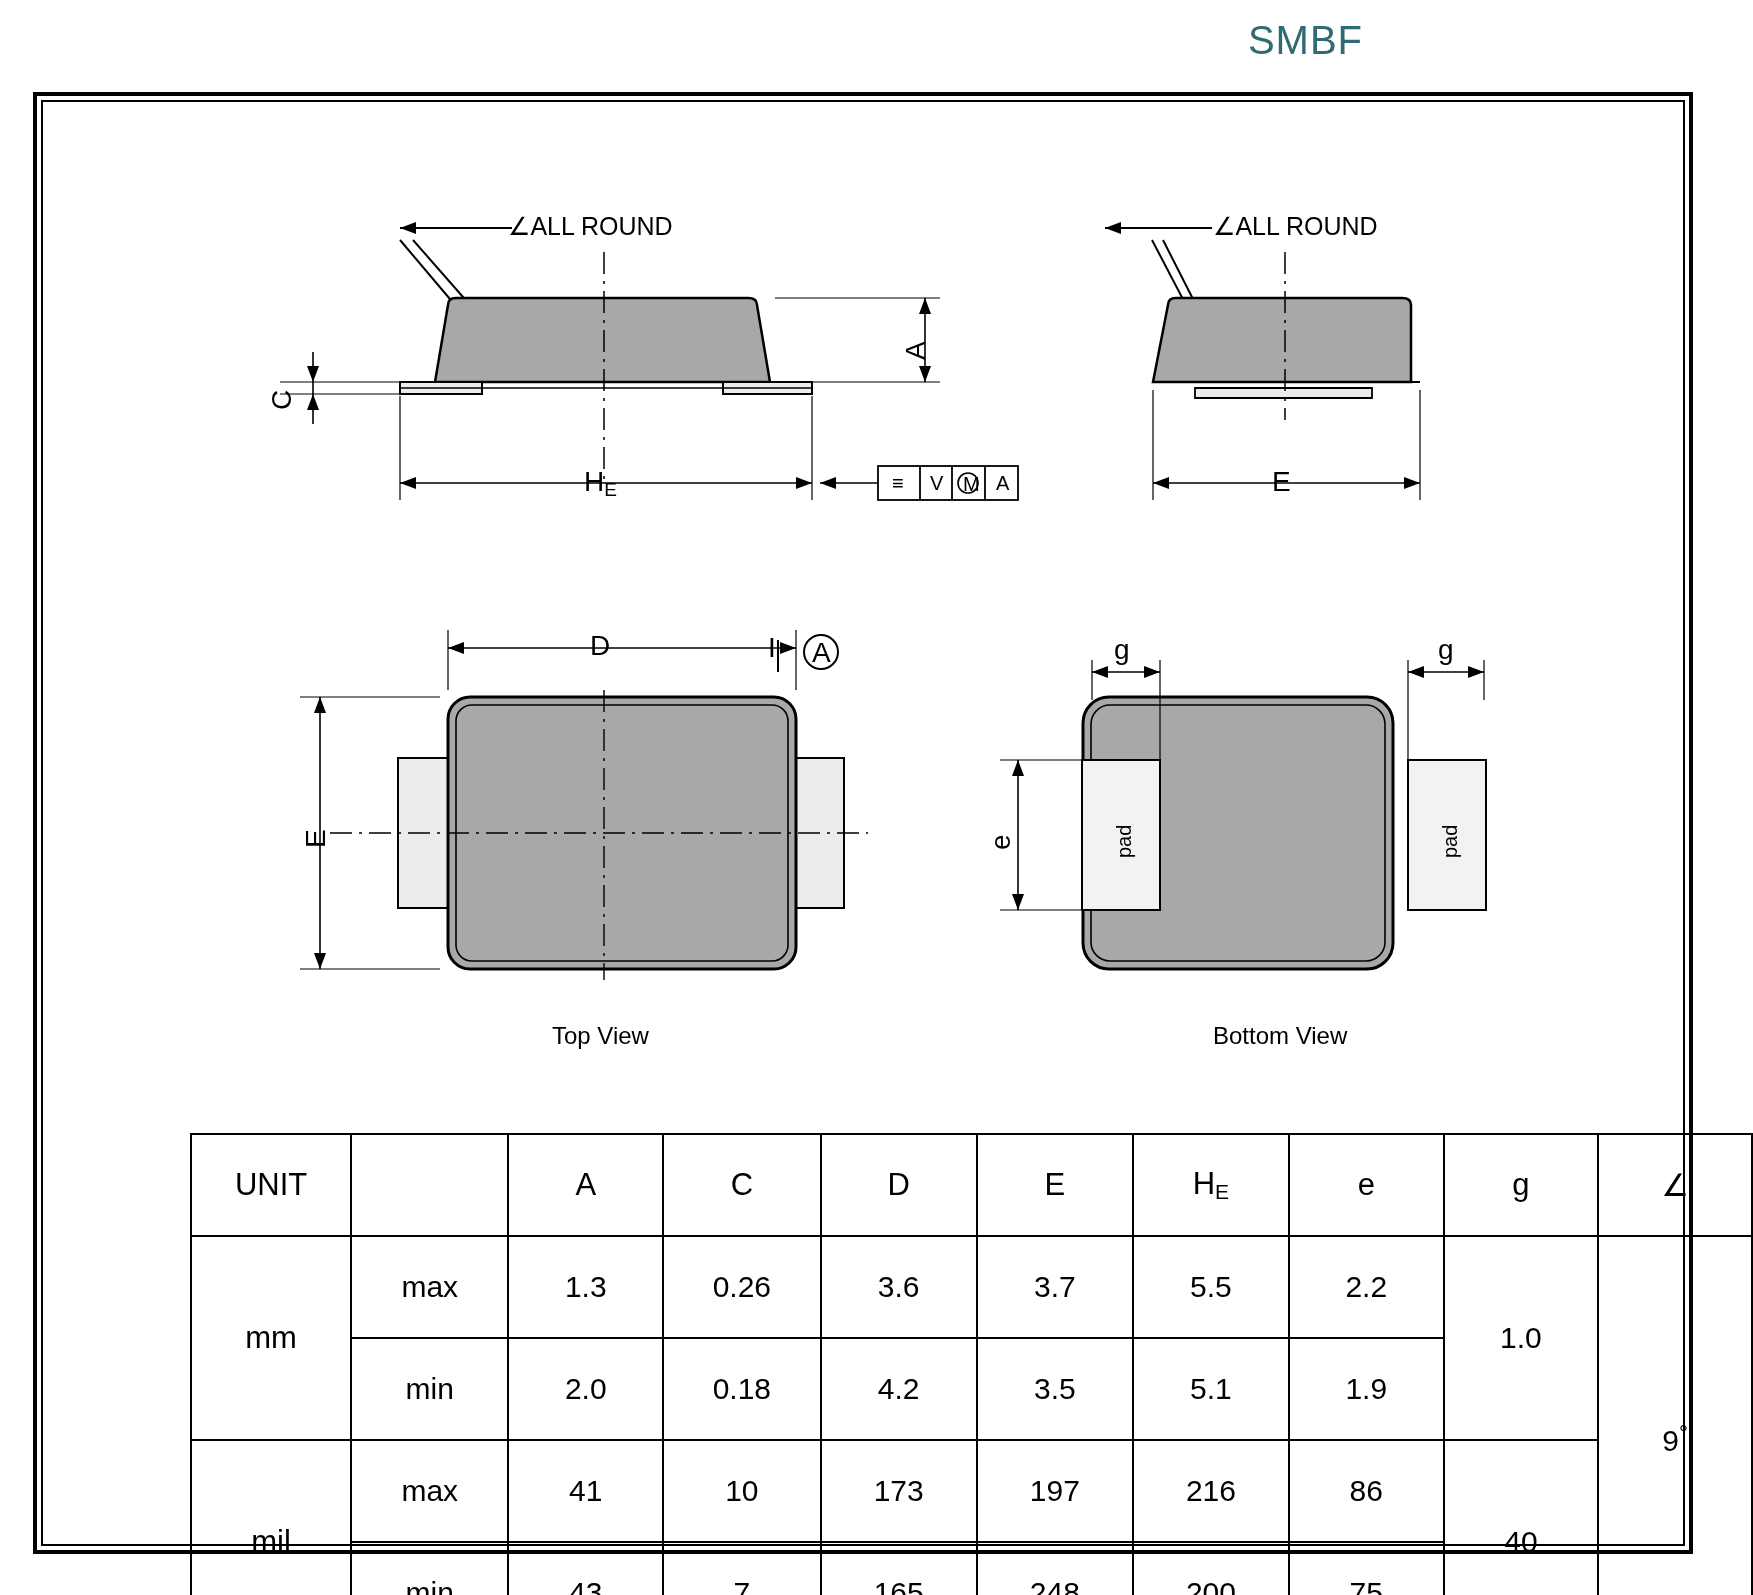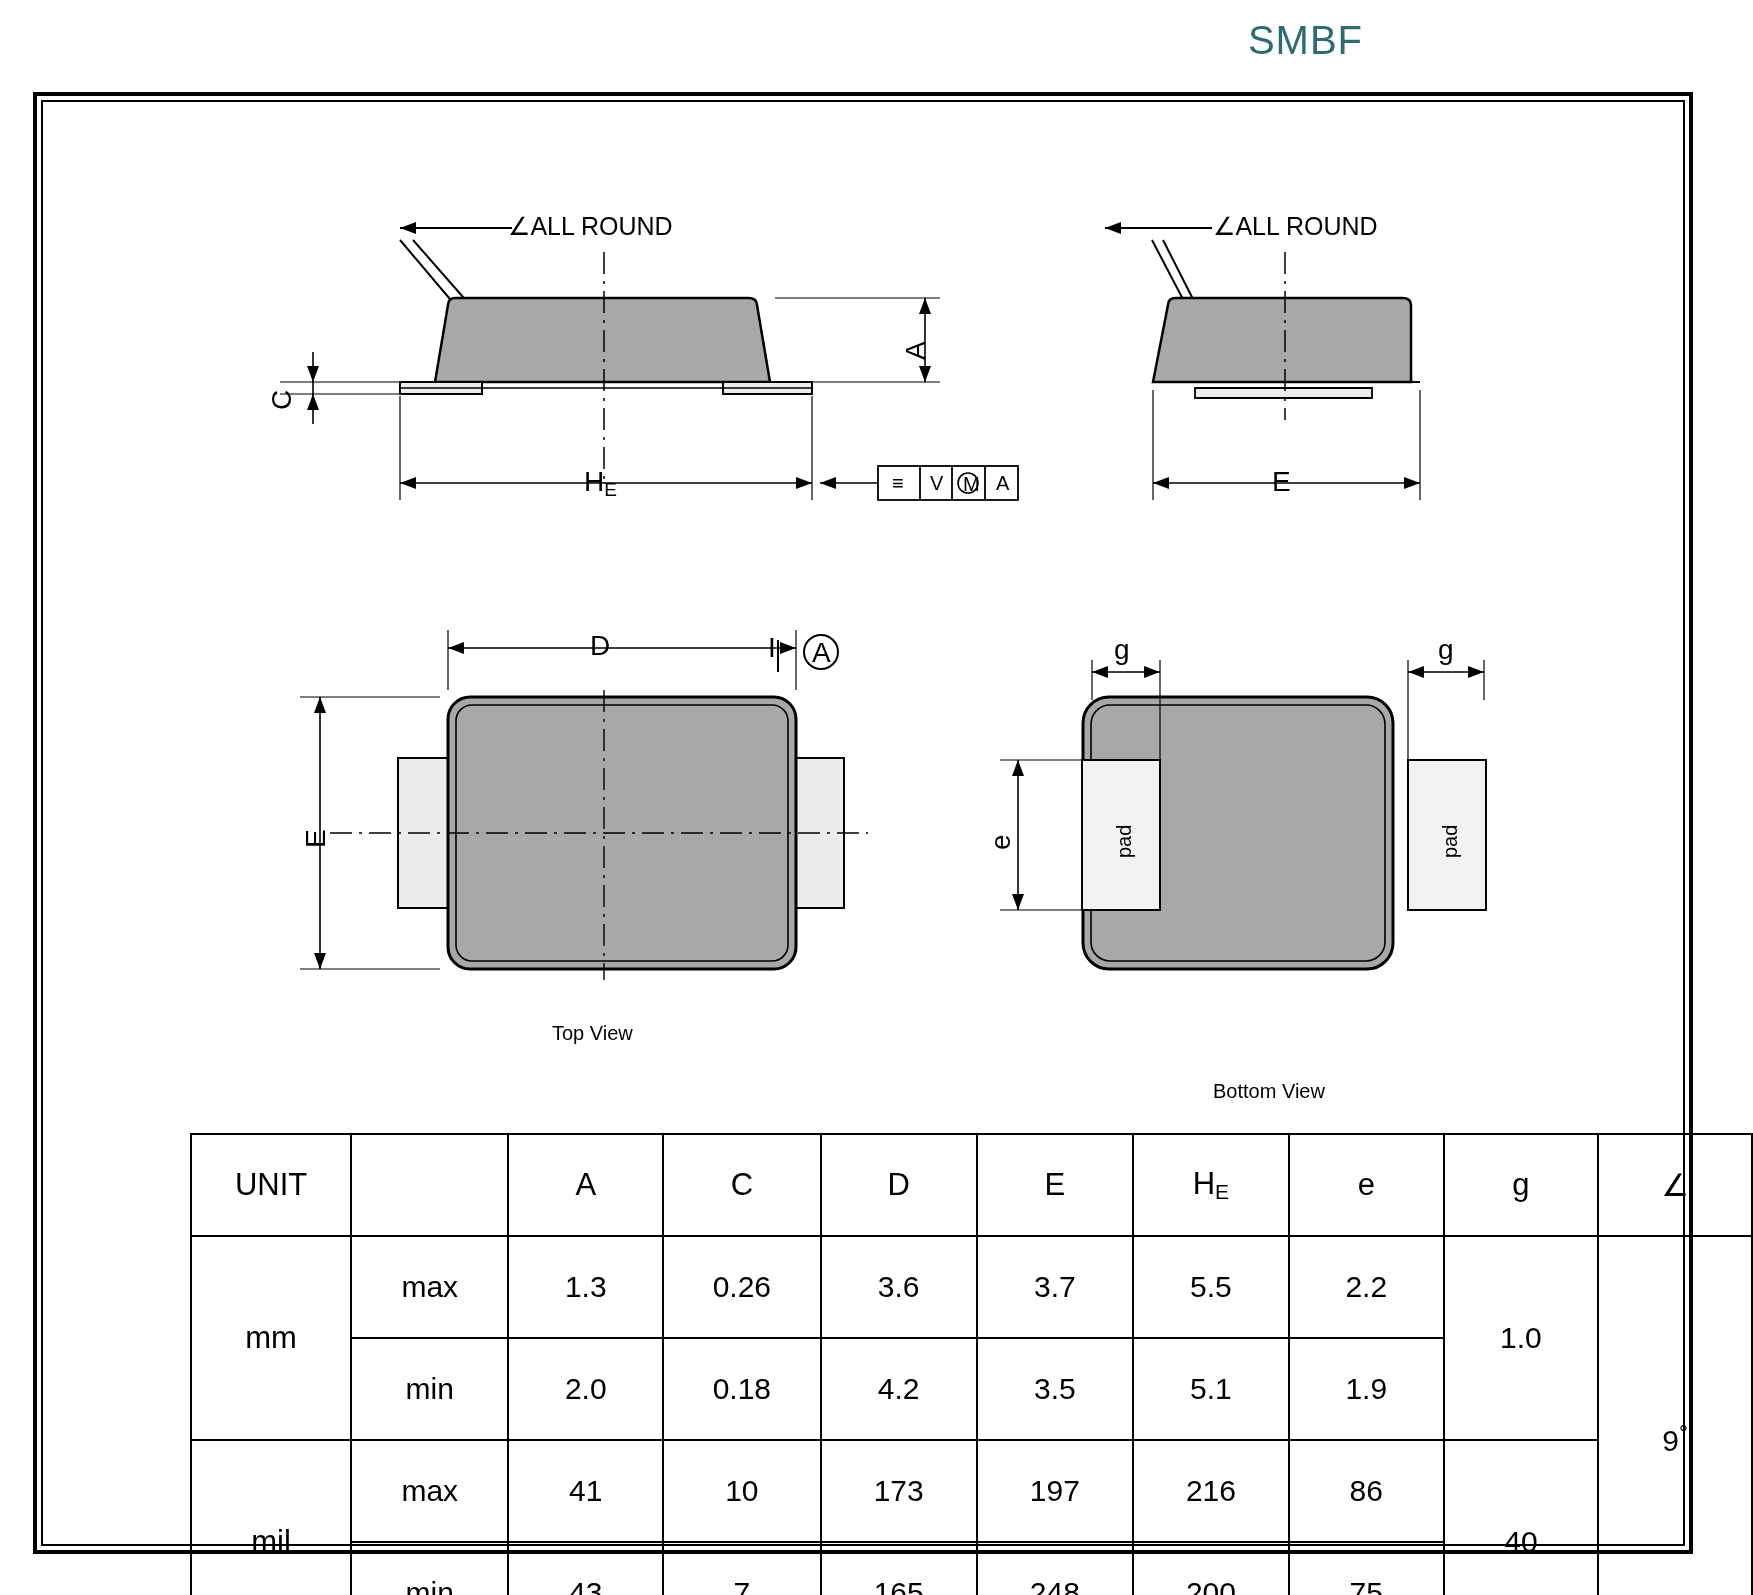--- a/index.html
+++ b/index.html
@@ -56,21 +56,21 @@
   }
   .lbl {
     position: absolute;
     font-family: "Liberation Sans", sans-serif;
     font-size: 25px;
     white-space: nowrap;
   }
   .lbl.big { font-size: 28px; }
   .lbl.small { font-size: 20px; }
   .lbl.rot90 { transform: rotate(-90deg); transform-origin: left top; }
-  .viewcap { font-size: 20px; }
+  .viewcap { font-size: 24px; }
 
   
   table.dimtable {
     position: absolute;
     left: 190px;
     top: 1133px;
     border-collapse: collapse;
     font-size: 30px;
   }
   table.dimtable td {
@@ -226,21 +226,21 @@
   <div class="lbl big" style="left:768px; top:632px;">I</div>
   <div class="lbl big" style="left:812px; top:637px;">A</div>
   <div class="lbl big rot90" style="left:300px; top:848px;">E</div>
   <div class="lbl viewcap" style="left:552px; top:1022px;">Top View</div>
 
   <div class="lbl big" style="left:1114px; top:634px;">g</div>
   <div class="lbl big" style="left:1438px; top:634px;">g</div>
   <div class="lbl big rot90" style="left:985px; top:850px;">e</div>
   <div class="lbl small rot90" style="left:1113px; top:858px;">pad</div>
   <div class="lbl small rot90" style="left:1439px; top:858px;">pad</div>
-  <div class="lbl viewcap" style="left:1213px; top:1080px;">Bottom  View</div>
+  <div class="lbl viewcap" style="left:1213px; top:1022px;">Bottom  View</div>
 
   <table class="dimtable">
     <tbody>
         <tr>
       <td class="c-unit hdr">UNIT</td>
       <td class="c-mm hdr"></td>
       <td class="c-val hdr">A</td>
       <td class="c-val hdr">C</td>
       <td class="c-val hdr">D</td>
       <td class="c-val hdr">E</td>

